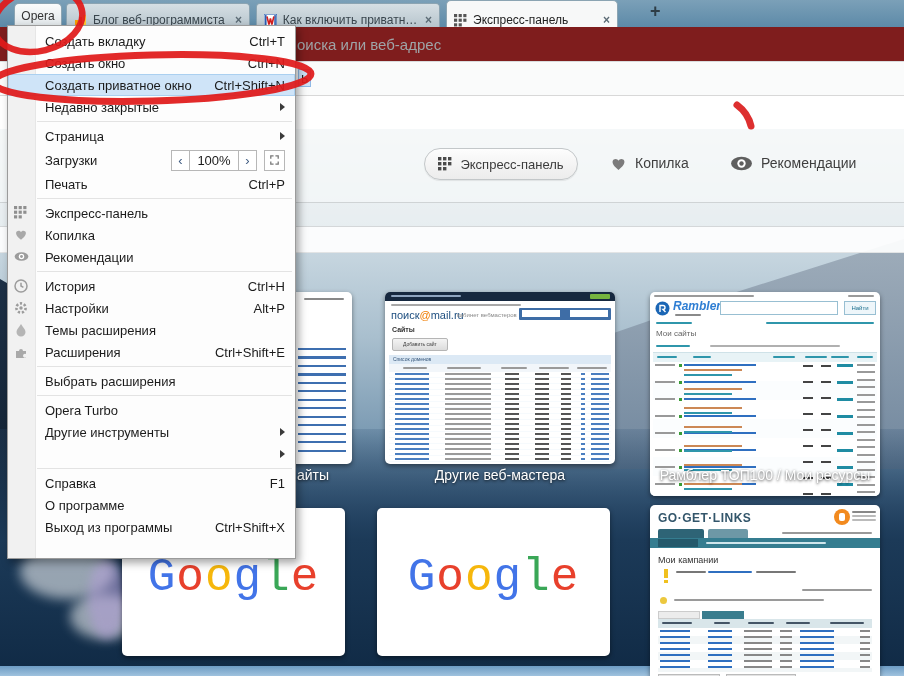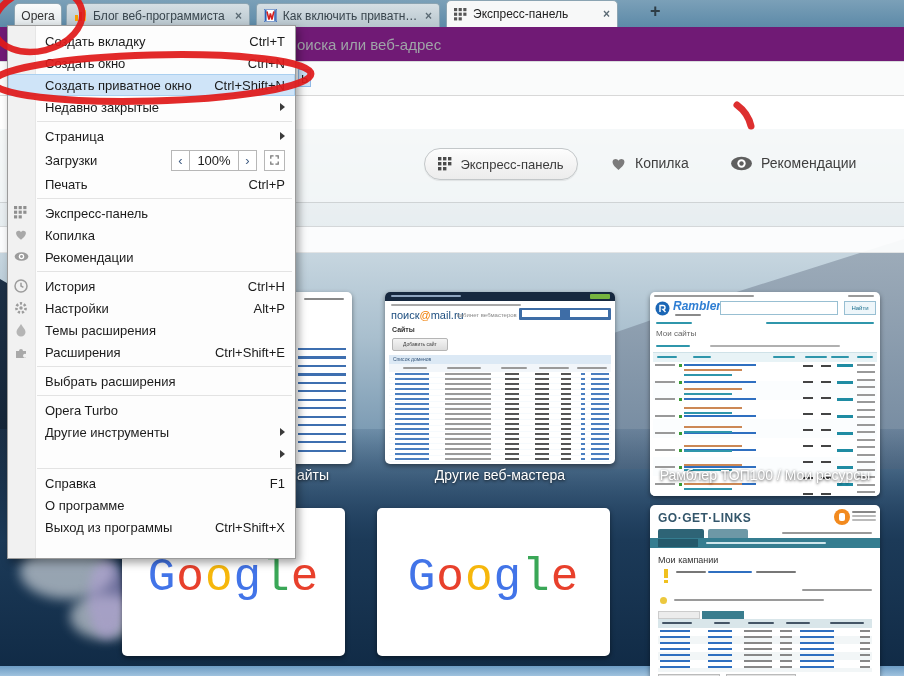--- a/index.html
+++ b/index.html
@@ -6,27 +6,27 @@
   .stage{position:relative;width:904px;height:676px;overflow:hidden;background:#fff;
          font-family:"Liberation Sans",sans-serif;-webkit-font-smoothing:antialiased}
   .abs{position:absolute}
   
   .tabbar{position:absolute;left:0;top:0;width:904px;height:27px;
           background:linear-gradient(180deg,#7ba0b8,#5d8aa8)}
   .opera-btn{position:absolute;left:14px;top:3px;width:48px;height:24px;box-sizing:border-box;
              background:linear-gradient(#fafbfb,#e0e6e9);border:1px solid #8ba4b2;border-bottom:none;
              border-radius:5px 5px 0 0;font-size:12px;color:#333;display:flex;align-items:center;justify-content:center}
   .tab{position:absolute;top:3px;height:24px;box-sizing:border-box;border:1px solid #8ba4b2;border-bottom:none;
-       border-radius:4px 4px 0 0;display:flex;align-items:center;gap:6px;padding:0 7px;
+       border-radius:4px 4px 0 0;display:flex;align-items:flex-end;gap:6px;padding:0 7px;
        font-size:12px;color:#39454d;background:linear-gradient(#d6dfe4,#b7c5cd);overflow:hidden;white-space:nowrap}
   .tab.active{top:0;height:27px;background:#f7f8f8;color:#222;border-radius:5px 5px 0 0}
   .tab .close{margin-left:auto;color:#5c6b75;font-size:12px;font-weight:bold}
   .newtab{position:absolute;left:650px;top:1px;font-size:18px;color:#2e3d46;font-weight:bold}
   
-  .toolbar{position:absolute;left:0;top:27px;width:904px;height:35px;background:#701a75;border-bottom:1px solid #d9dcdd;box-sizing:border-box}
+  .toolbar{position:absolute;left:0;top:27px;width:904px;height:35px;background:#7f1d1d;border-bottom:1px solid #d9dcdd;box-sizing:border-box}
   .addr-frag{position:absolute;left:297px;top:9px;font-size:15px;color:#9fa4a7}
   .suggestrow{position:absolute;left:0;top:62px;width:904px;height:34px;background:#fafbfb;border-bottom:1px solid #d8d8d8;box-sizing:border-box}
   .sugg-frag{position:absolute;left:298px;top:7px;font-size:14px;color:#222;background:#cde3f7;border:1px solid #8fb9e6;padding:0 2px}
   .infobar{position:absolute;left:0;top:96px;width:904px;height:33px;background:#f1f2f2;border-bottom:1px solid #c6c8c9;box-sizing:border-box}
   .info-frag{position:absolute;left:298px;top:8px;font-size:13px;color:#3c3c3c}
   
   .page{position:absolute;left:0;top:129px;width:904px;height:547px;overflow:hidden;
         background:linear-gradient(180deg,#e9edf0 0%,#d6e0e6 12%,#c4d4de 24%,#a9bfce 38%,#7d9cb4 55%,#44688a 72%,#27496c 86%,#173указ 100%);
         background:linear-gradient(180deg,#e9edf0 0%,#d6e0e6 12%,#c4d4de 24%,#a9bfce 38%,#7d9cb4 55%,#44688a 72%,#27496c 86%,#16324f 100%)}
   .mountain{position:absolute;left:420px;top:110px;width:484px;height:230px;opacity:.9;

